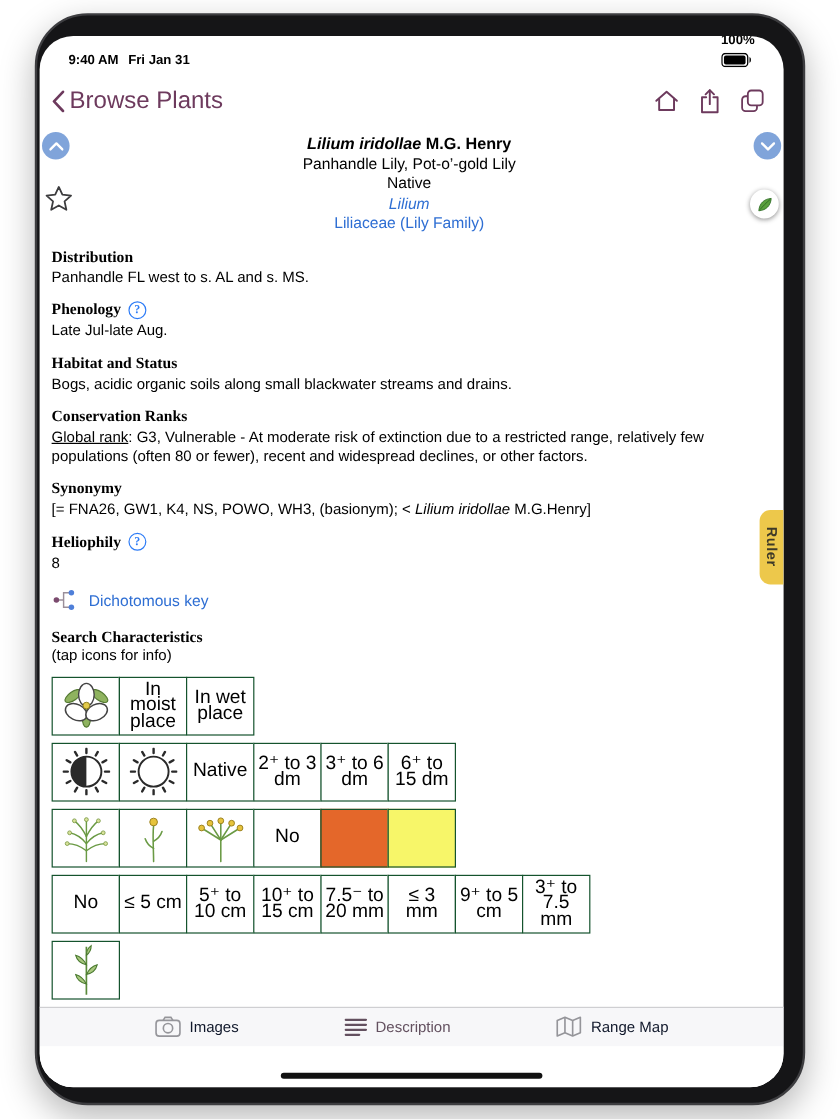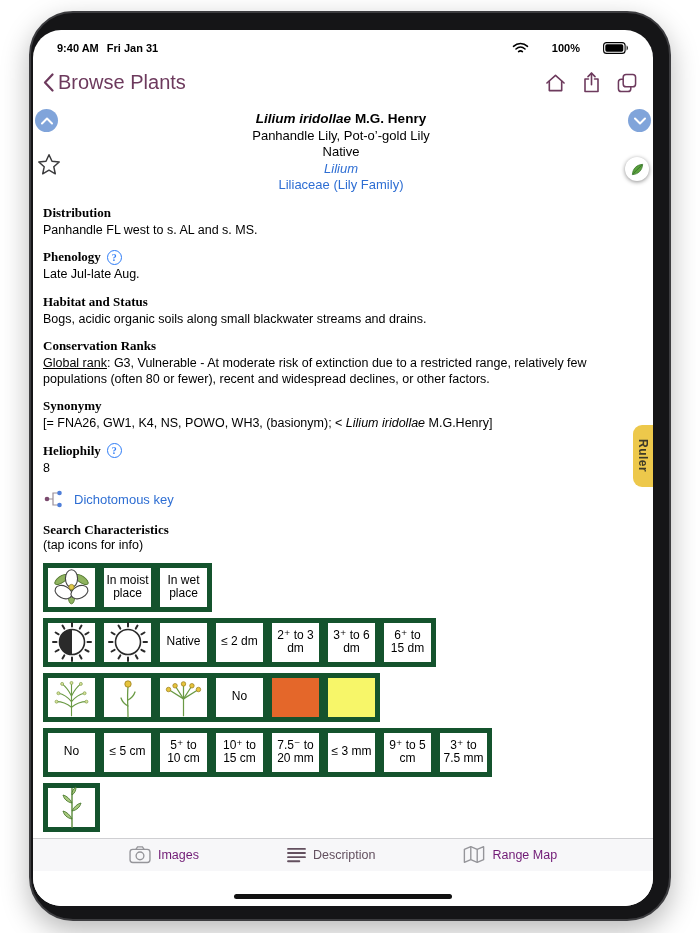--- a/index.html
+++ b/index.html
@@ -9,21 +9,21 @@
   .ipad-frame { position:absolute; left:29px; top:11px; width:642px; height:910px;
     background:#151517; border-radius:44px; border:2px solid #3d3d40;
     box-shadow:0 10px 28px rgba(0,0,0,.28); }
   .screen { position:absolute; left:2px; top:17px; width:620px; height:876px;
     background:#fff; border-radius:28px; overflow:hidden; display:flex; flex-direction:column; }
 
   
   .status-bar { height:30px; display:flex; justify-content:space-between; align-items:flex-end;
     padding:0 24px 4px 24px; font-size:11px; font-weight:700; color:#000; }
   .status-left { display:flex; gap:8px; }
-  .status-right { display:flex; align-items:flex-start; gap:23px; font-weight:600; }
+  .status-right { display:flex; align-items:flex-start; gap:4px; font-weight:600;flex-direction:column; }
 
   
   .nav-bar { height:52px; display:flex; align-items:center; justify-content:space-between; padding:0 16px 0 10px; }
   .back-button { display:flex; align-items:center; gap:4px; color:#6d3a5d; font-size:20px; cursor:pointer; }
   .nav-actions { display:flex; align-items:center; gap:17px; }
   .nav-actions > * { cursor:pointer; }
 
   
   .content { position:relative; flex:1; padding:4px 14px 0 10px; color:#000; }
 
@@ -45,33 +45,33 @@
   .it { font-style:italic; }
   .q-icon { width:15px; height:15px; border:1.5px solid #2e7cf6; border-radius:50%;
     color:#2e7cf6; font-size:10px; font-weight:700; display:inline-flex;
     align-items:center; justify-content:center; cursor:pointer; flex:0 0 auto; }
 
   .key-row { display:flex; align-items:center; gap:9px; margin-top:13px; }
   .key-link { color:#2e6ed3; font-size:13px; cursor:pointer; }
 
   .grid { margin-top:9px; }
   .grid-row { display:flex; margin-bottom:6px; }
-  .cell { width:57px; height:49px; border:5px solid #14532d; margin-left:-1px; background:#fff;
+  .cell { width:57px; height:49px; border:1px solid #14532d; margin-left:-1px; background:#fff;
     display:flex; align-items:center; justify-content:center; text-align:center;
-    font-size:12px; line-height:13.5px; padding:2px; cursor:pointer; }
+    font-size:16px; line-height:13.5px; padding:2px; cursor:pointer; }
   .grid-row .cell:first-child { margin-left:0; }
 
   .ruler-tab { position:absolute; right:0; top:395px; width:20px; height:62px; background:#edc84b;
     border-radius:9px 0 0 9px; display:flex; align-items:center; justify-content:center; cursor:pointer; }
   .ruler-label { writing-mode:vertical-rl; font-size:12px; font-weight:700; color:#3e3a28; letter-spacing:.5px; }
 
   
   .tab-bar { height:36px; border-top:1px solid #cfcfd2; background:#f7f7f9;
     display:flex; align-items:center; justify-content:center; gap:88px; }
-  .tab-item { display:flex; align-items:center; gap:7px; font-size:12.5px; color:#701a75; cursor:pointer; }
+  .tab-item { display:flex; align-items:center; gap:7px; font-size:12.5px; color:#0f172a; cursor:pointer; }
   .tab-item.active { color:#63505f; }
 
   .home-area { height:37px; background:#fff; position:relative; }
   .home-indicator { position:absolute; left:50%; bottom:7px; transform:translateX(-50%);
     width:218px; height:5px; border-radius:3px; background:#111; cursor:pointer; }
 </style>
 </head>
 <body>
 
 <div class="stage">
@@ -229,21 +229,20 @@
                 <path d="M20 7.5 A12.5 12.5 0 0 0 20 32.5 Z" fill="#2a2a2a"></path>
               </svg>
             </div>
             <div class="cell">
               <svg width="40" height="40" viewBox="0 0 40 40">
                 <path d="M35.5 20 L39 20 M33.4 12.3 L36.5 10.5 M27.8 6.6 L29.5 3.6 M20 4.5 L20 1 M12.3 6.6 L10.5 3.6 M6.6 12.3 L3.6 10.5 M4.5 20 L1 20 M6.6 27.8 L3.6 29.5 M12.3 33.4 L10.5 36.5 M20 35.5 L20 39 M27.8 33.4 L29.5 36.5 M33.4 27.8 L36.5 29.5" stroke="#2a2a2a" stroke-width="2" stroke-linecap="round"></path>
                 <circle cx="20" cy="20" r="12.5" fill="#fff" stroke="#2a2a2a" stroke-width="1.6"></circle>
               </svg>
             </div>
             <div class="cell">Native</div>
-            <div class="cell">≤ 2 dm</div>
             <div class="cell">2⁺ to 3 dm</div>
             <div class="cell">3⁺ to 6 dm</div>
             <div class="cell">6⁺ to 15 dm</div>
           </div>
 
           <div class="grid-row">
             <div class="cell">
               <svg width="46" height="42" viewBox="0 0 46 42">
                 <g stroke="#6a9a44" stroke-width="1.2" fill="none" stroke-linecap="round">
                   <path d="M23 41 V20"></path>

